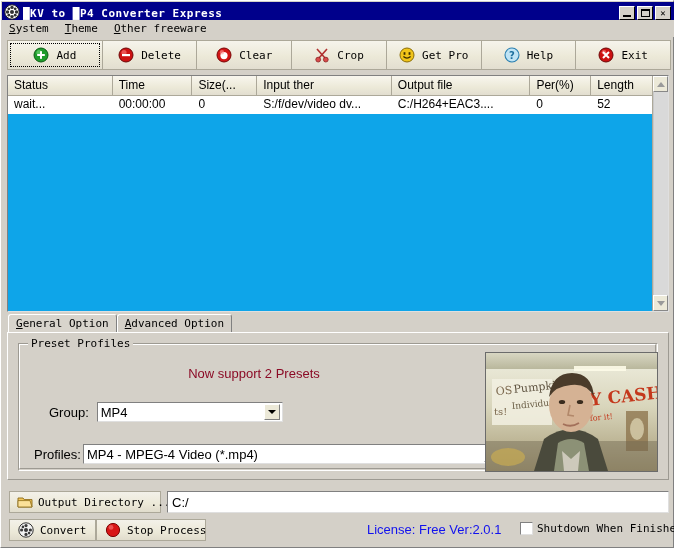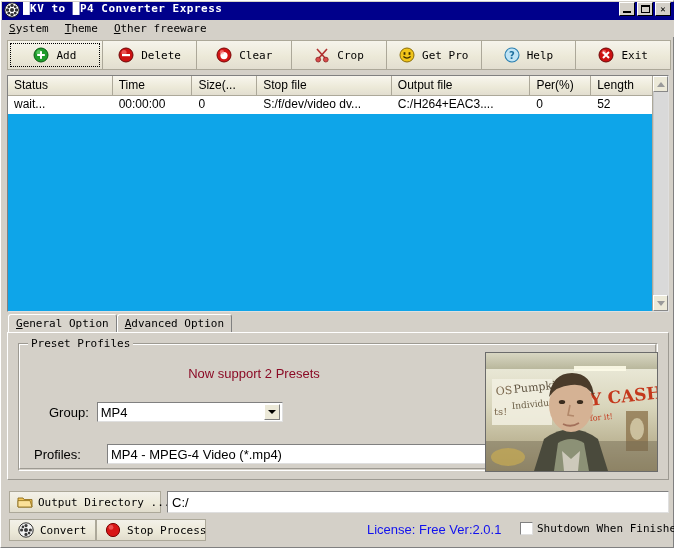--- a/index.html
+++ b/index.html
@@ -17,21 +17,21 @@
     border: 1px solid #808080;
     border-top-color: #ffffff;
     border-left-color: #ffffff;
   }
 
   
   #titlebar {
     position: absolute; left: 1px; top: 1px;
     width: 672px; height: 18px;
     background: #00008b;
-    display: flex; align-items: flex-start;
+    display: flex; align-items: flex-end;
   }
   #title-icon {
     width: 16px; height: 16px; margin-left: 2px;
     flex: 0 0 16px;
     position: relative;
   }
   #title-icon svg { display: block; }
   #title-text {
     color: #ffffff;
     font-family: "DejaVu Sans Mono", monospace;
@@ -283,21 +283,21 @@
     display: flex; align-items: center; justify-content: center;
   }
   .combo .combo-arrow i {
     display: block; width: 0; height: 0;
     border-left: 4px solid transparent;
     border-right: 4px solid transparent;
     border-top: 4px solid #000;
   }
   #group-row { left: 30px; top: 58px; }
   #group-row .combo { width: 186px; margin-left: 8px; }
-  #profiles-row { left: 15px; top: 100px; gap: 24px; }
+  #profiles-row { left: 15px; top: 100px; }
   #profiles-row .combo { width: 420px; margin-left: 2px; }
 
   
   #thumb {
     position: absolute; left: 484px; top: 351px;
     width: 173px; height: 120px;
     border: 1px solid #6b6b6b;
     overflow: hidden;
     background: #6b6250;
   }
@@ -489,21 +489,21 @@
     </div>
 
   </div>
 
   <div id="listpanel">
     <div id="list-body-wrap">
       <div id="list-header">
         <div class="lh-cell c0">Status</div>
         <div class="lh-cell c1">Time</div>
         <div class="lh-cell c2">Size(...</div>
-        <div class="lh-cell c3">Stop file</div>
+        <div class="lh-cell c3">Input ther</div>
         <div class="lh-cell c4">Output file</div>
         <div class="lh-cell c5">Per(%)</div>
         <div class="lh-cell c6">Length</div>
       </div>
       <div id="list-rows">
         <div class="lr-row">
           <div class="lr-cell c0">wait...</div>
           <div class="lr-cell c1">00:00:00</div>
           <div class="lr-cell c2">0</div>
           <div class="lr-cell c3">S:/f/dev/video dv...</div>

